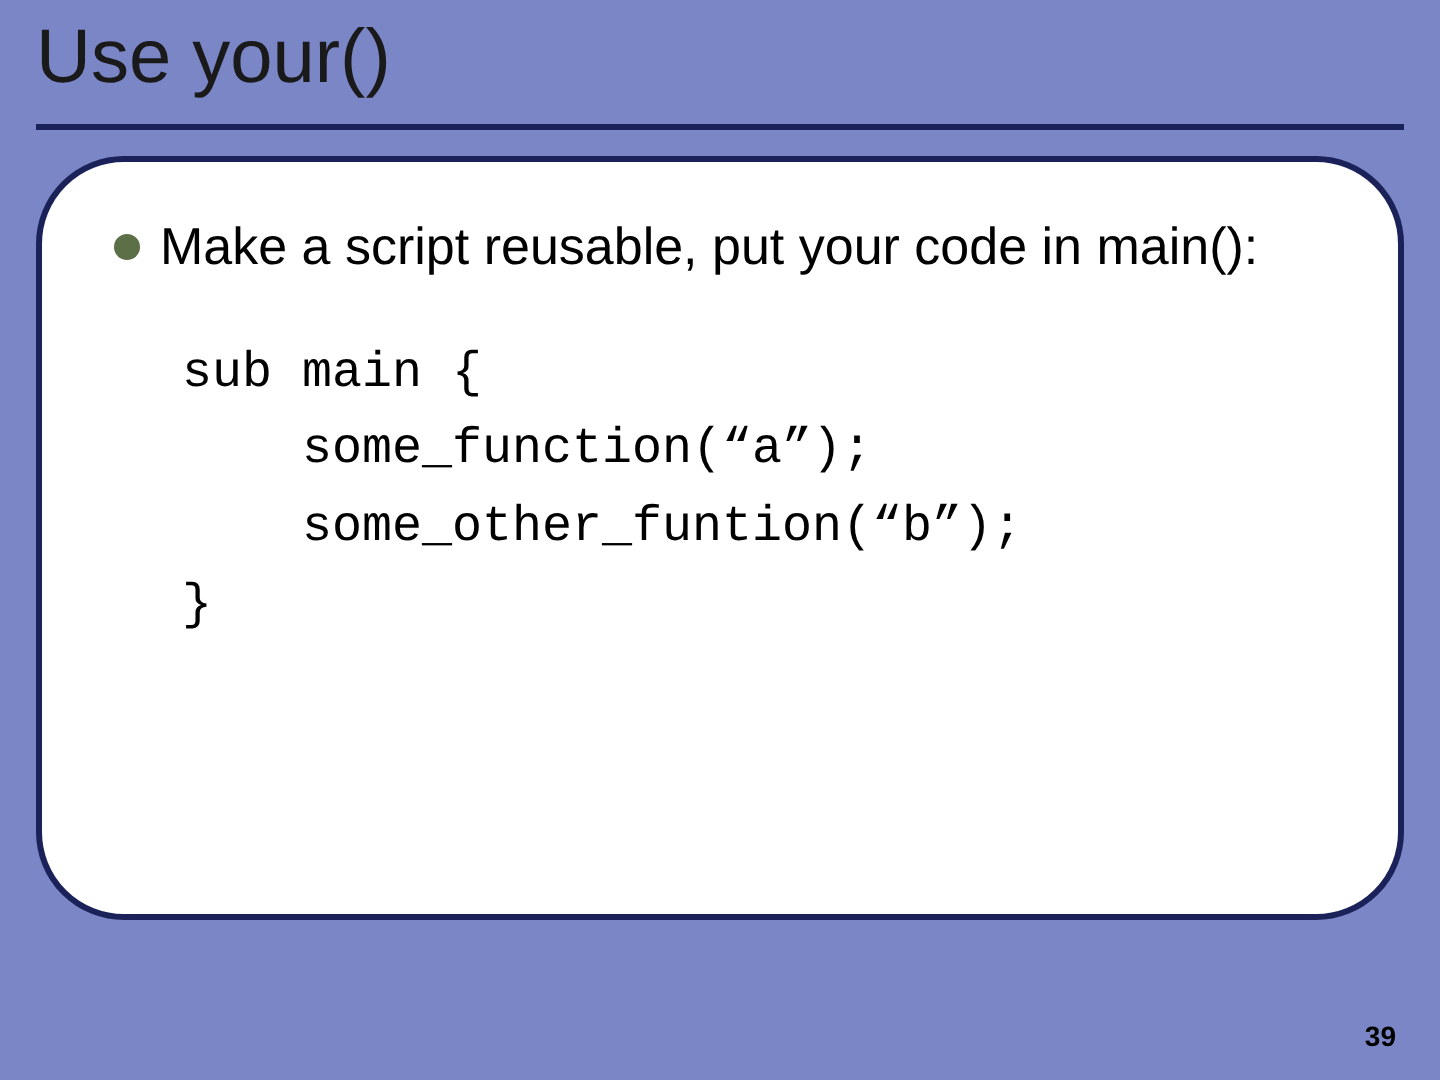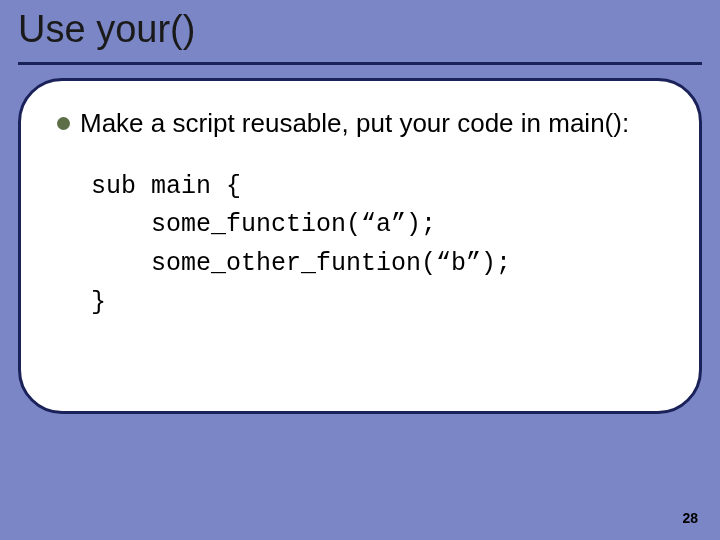--- a/index.html
+++ b/index.html
@@ -23,21 +23,21 @@
     left: 18px;
     width: 684px;
     height: 3px;
     background: #1a2259;
   }
   .content-card {
     position: absolute;
     top: 78px;
     left: 18px;
     width: 684px;
-    height: 336px;
+    height: 382px;
     background: #ffffff;
     border: 3px solid #1a2259;
     border-radius: 44px;
     padding: 26px 36px;
   }
   .bullet-row {
     display: flex;
     align-items: flex-start;
     margin-bottom: 24px;
   }
@@ -83,13 +83,13 @@
   <div class="bullet-row">
     <div class="bullet-dot"></div>
     <div class="bullet-text">Make a script reusable, put your code in main():</div>
   </div>
   <div class="code-block">sub main {
     some_function(“a”);
     some_other_funtion(“b”);
 }</div>
 </div>
 
-<div class="slide-number">28</div>
+<div class="slide-number">39</div>
 
 </body></html>

